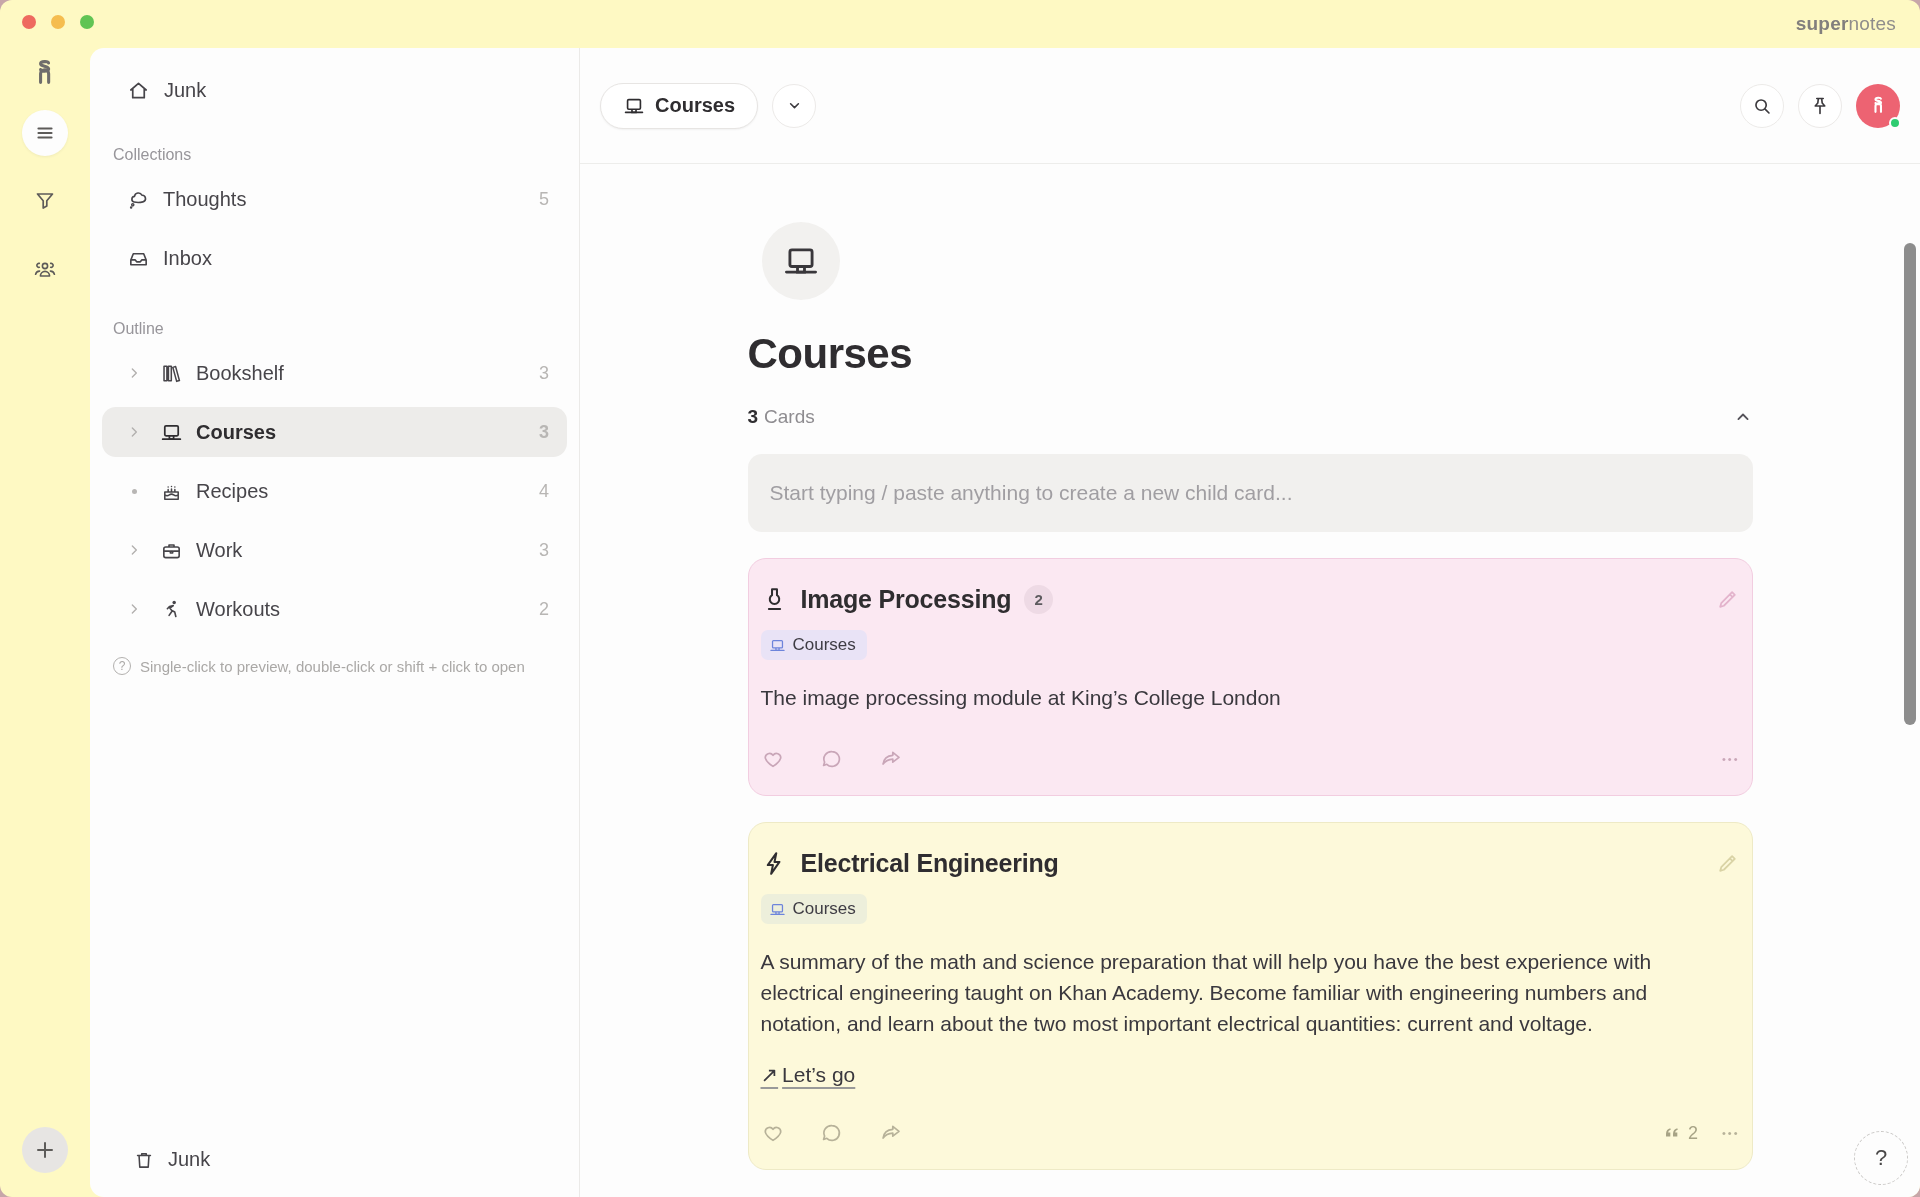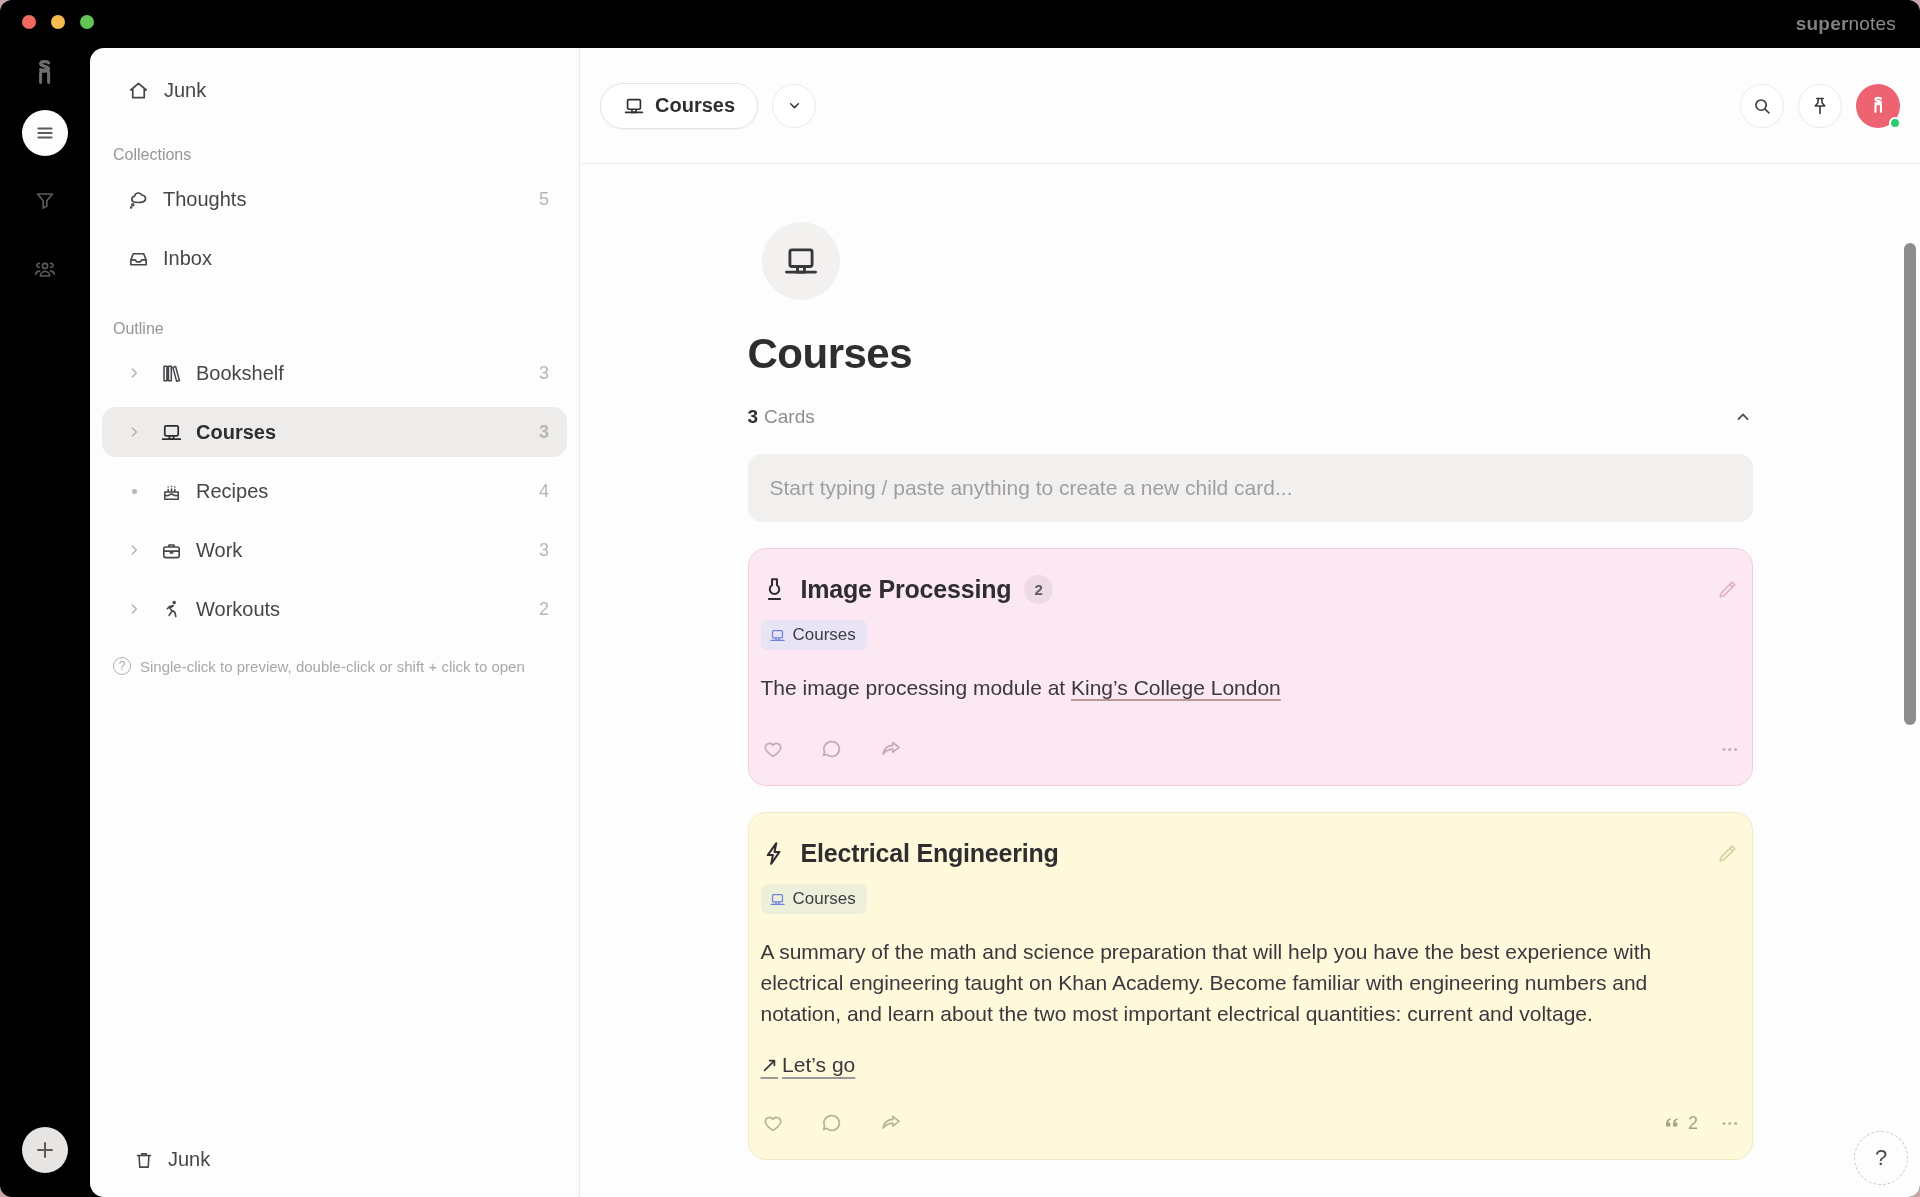--- a/index.html
+++ b/index.html
@@ -1,19 +1,19 @@
 <!DOCTYPE html>
 <html><head>
 <meta charset="utf-8">
 <style>
   * { margin:0; padding:0; box-sizing:border-box; }
   html,body { width:1920px; height:1197px; overflow:hidden; }
   body { font-family:"Liberation Sans", sans-serif; background:#c7a6a9; position:relative; }
 
-  .window { position:absolute; inset:0; background:#000000; border-radius:12px; overflow:hidden; }
+  .window { position:absolute; inset:0; background:#fef9c3; border-radius:12px; overflow:hidden; }
 
   
   .titlebar { height:48px; position:relative; }
   .lights { position:absolute; left:22px; top:15px; display:flex; gap:15px; }
   .light { width:14px; height:14px; border-radius:50%; }
   .light.red{ background:#ee6a5f; } .light.yellow{ background:#f5bd4f; } .light.green{ background:#61c454; }
   .brand { position:absolute; right:24px; top:13px; font-size:19px; color:#8f8d8b; letter-spacing:.2px; }
   .brand b { font-weight:700; color:#827f7d; }
 
   
@@ -55,37 +55,37 @@
 
   .scrollarea { flex:1; overflow:hidden; position:relative; }
   .page { width:1005px; margin:0 auto; padding-top:58px; }
   .page-icon { width:78px; height:78px; border-radius:50%; background:#f2f1ef; display:flex; align-items:center; justify-content:center; color:#39373b; margin-left:14px; }
   .page-title { margin-top:30px; font-size:42px; font-weight:800; letter-spacing:-.5px; color:#2f2d30; }
   .page-desc { margin-top:20px; font-size:21px; color:#3a383e; }
   .cards-row { margin-top:28px; display:flex; align-items:center; font-size:19px; color:#8e8c90; }
   .cards-row b { color:#2f2d30; margin-right:6px; }
   .collapse { margin-left:auto; color:#55535a; cursor:pointer; display:flex; }
 
-  .composer { margin-top:26px; height:68px; border-radius:14px; background:#f1f0ee; display:flex; align-items:center; padding:0 22px; font-size:21px; color:#a09ea2; cursor:text; }
+  .composer { margin-top:26px; height:78px; border-radius:14px; background:#f1f0ee; display:flex; align-items:center; padding:0 22px; font-size:21px; color:#a09ea2; cursor:text; }
 
   .card { margin-top:26px; border-radius:18px; padding:26px 12px 16px; position:relative; }
   .card.pink { background:#fbe8f2; border:1.5px solid #f2cde0; }
   .card.yellow { background:#fdf9da; border:1.5px solid #eeeac6; }
   .card-head { display:flex; align-items:center; gap:13px; color:#2f2d30; }
   .card-title { font-size:25px; font-weight:800; letter-spacing:-.2px; }
   .badge { width:29px; height:29px; border-radius:50%; background:rgba(95,60,80,.08); font-size:15px; font-weight:700; color:#5c5a5e; display:flex; align-items:center; justify-content:center; }
   .pencil { margin-left:auto; cursor:pointer; }
   .card.pink .pencil { color:#e3b3cc; }
   .card.yellow .pencil { color:#d9d3a5; }
   .chip { display:inline-flex; align-items:center; gap:7px; margin-top:16px; padding:5px 11px 5px 8px; border-radius:7px; font-size:17px; color:#3e3c44; cursor:pointer; }
   .card.pink .chip { background:#e9e3f6; }
   .card.yellow .chip { background:#edefdb; }
   .chip .ic { color:#6d84db; }
   .card-body { margin-top:22px; font-size:21px; line-height:1.48; color:#3a383e; max-width:955px; }
-  .card-body a { color:#3a383e; text-decoration:underline; text-decoration-color:#b99; text-underline-offset:4px; cursor:pointer;text-align:center; }
+  .card-body a { color:#3a383e; text-decoration-color:#b99; text-underline-offset:4px; cursor:pointer;text-align:center; }
   .card-link { margin-top:24px; font-size:21px; color:#3a383e; }
   .card-link a { color:#3a383e; text-decoration:underline; text-decoration-color:#999; text-underline-offset:5px; cursor:pointer; display:inline-flex; gap:4px; align-items:center; }
   .card-foot { margin-top:26px; height:40px; display:flex; align-items:center; gap:35px; }
   .card.pink .card-foot { color:#c9a6b8; }
   .card.yellow .card-foot { color:#b7b299; }
   .foot-right { margin-left:auto; display:flex; align-items:center; gap:24px; }
   .quotecnt { display:flex; align-items:center; gap:5px; font-size:18px; }
   .card.yellow .quotecnt { color:#a7a385; }
   .dots { font-size:11px; letter-spacing:2px; cursor:pointer; }
   .footic { cursor:pointer; display:flex; }

